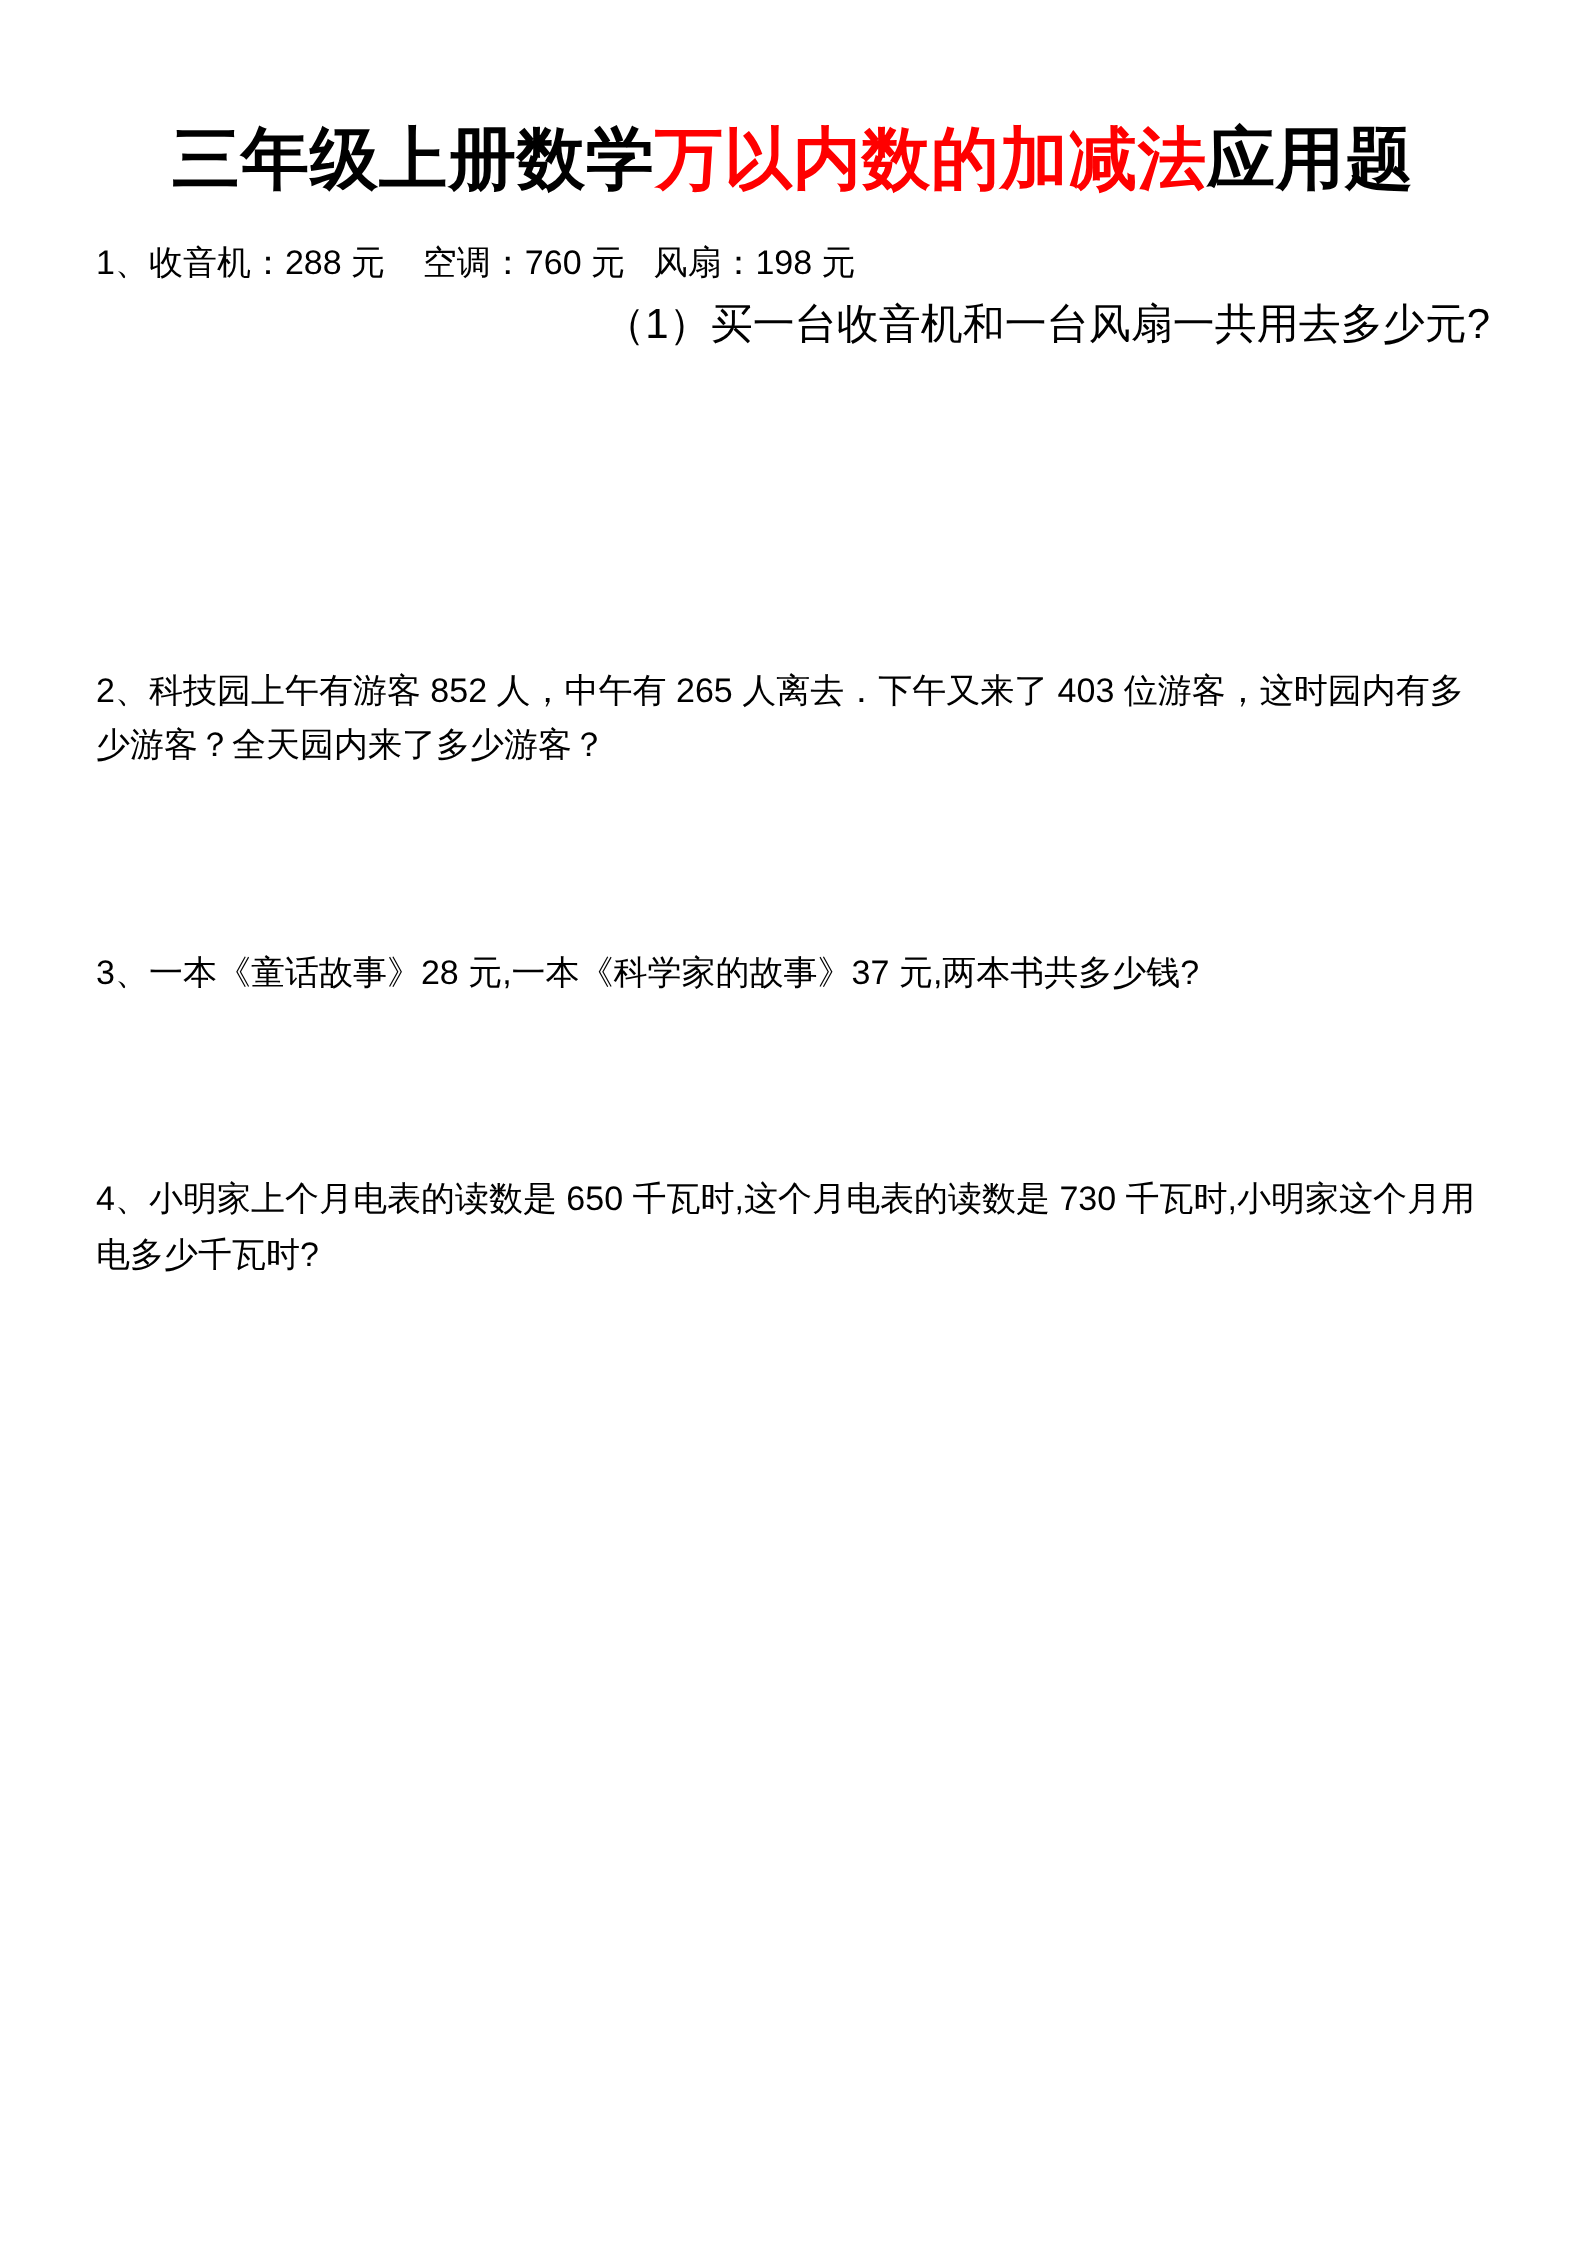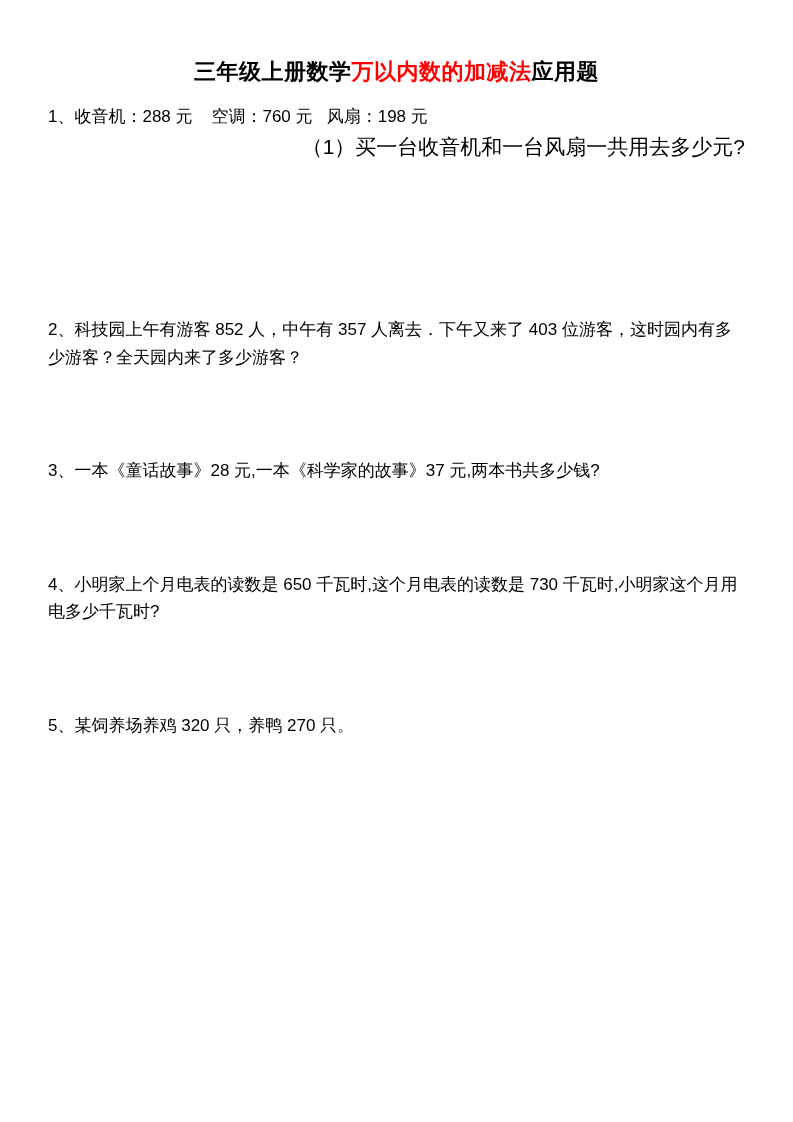--- a/index.html
+++ b/index.html
@@ -15,21 +15,21 @@
     position: relative;
     overflow: hidden;
   }
   .page {
     width: 793px;
     height: 1122px;
     box-sizing: border-box;
     padding: 44px 48px 0 48px;
   }
   .title {
-    font-size: 22px;
+    font-size: 34px;
     font-weight: bold;
     text-align: center;
     letter-spacing: 0.5px;
     line-height: 1.3;
     margin: 14px 0 16px 0;
     white-space: nowrap;
   }
   .title .hl {
     color: #ff0000;
   }
@@ -62,27 +62,26 @@
   <h1 class="title"><span>三年级上册数学</span><span class="hl">万以内数的加减法</span><span>应用题</span></h1>
 
   <div class="problem spaced">1、收音机：288 元    空调：760 元   风扇：198 元</div>
   <div class="q-line indent">（1）买一台收音机和一台风扇一共用去多少元?</div>
 
   <div class="gap-sm"></div>
 
 
   <div class="gap-md"></div>
 
-  <div class="problem">2、科技园上午有游客 852 人，中午有 357 人离去．下午又来了 403 位游客，这时园内有多少游客？全天园内来了多少游客？</div>
+  <div class="problem">2、科技园上午有游客 852 人，中午有 265 人离去．下午又来了 403 位游客，这时园内有多少游客？全天园内来了多少游客？</div>
 
   <div class="gap-lg"></div>
 
   <div class="problem">3、一本《童话故事》28 元,一本《科学家的故事》37 元,两本书共多少钱?</div>
 
   <div class="gap-lg"></div>
 
   <div class="problem">4、小明家上个月电表的读数是 650 千瓦时,这个月电表的读数是 730 千瓦时,小明家这个月用电多少千瓦时?</div>
 
   <div class="gap-lg"></div>
 
-  <div class="problem">5、某饲养场养鸡 320 只，养鸭 270 只。</div>
 
 </div>
 
 </body></html>

